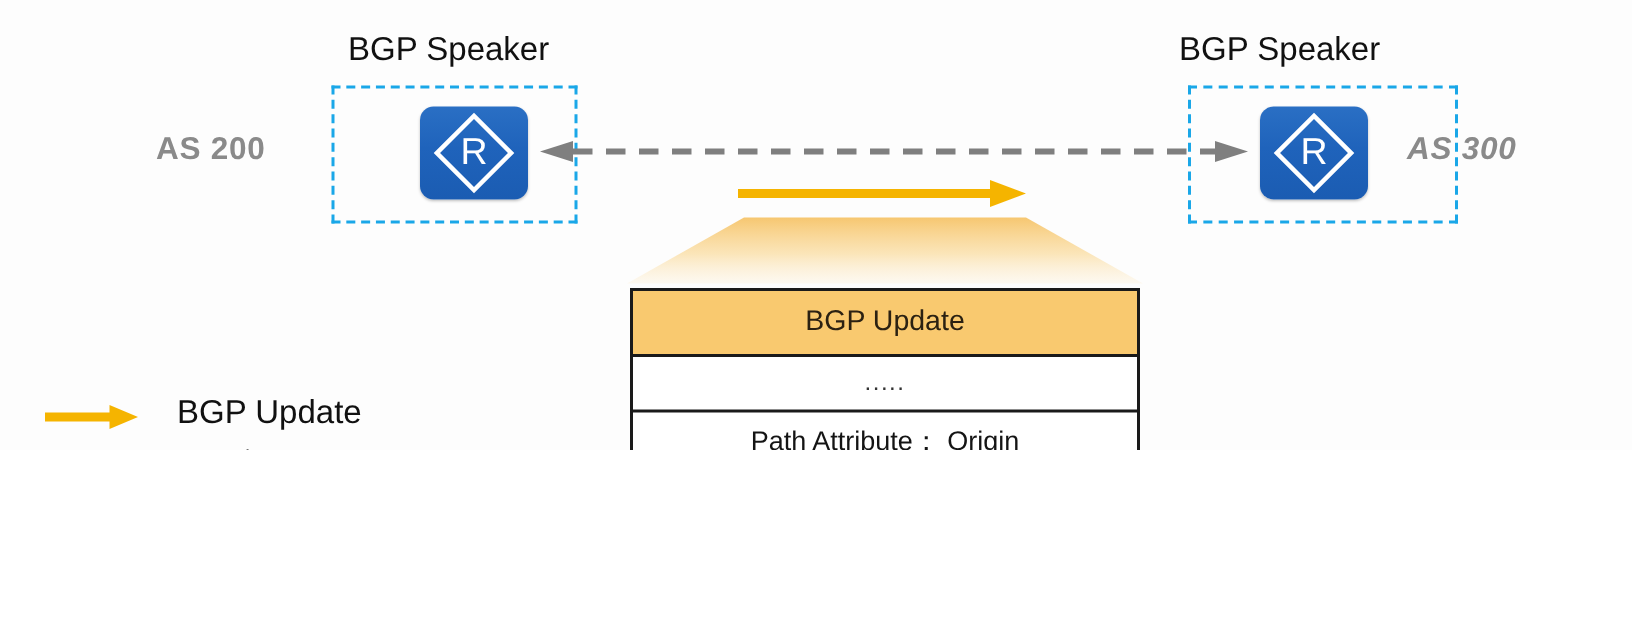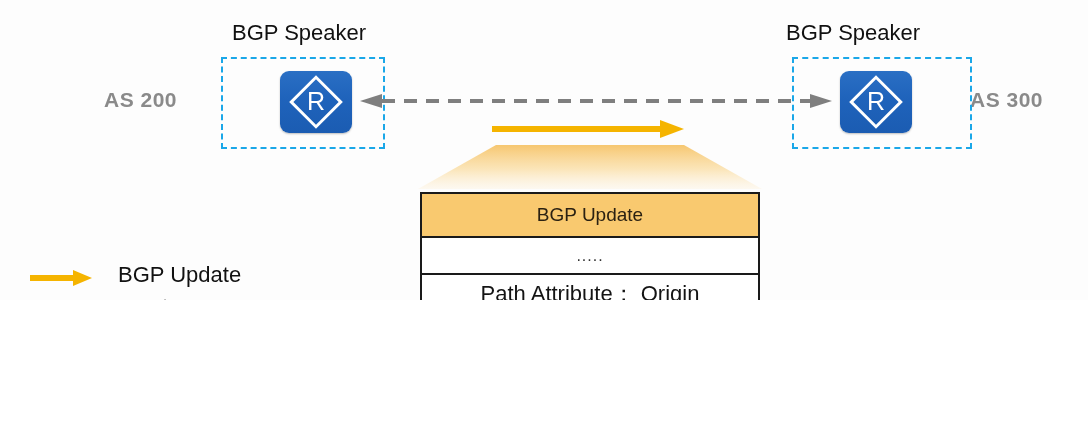--- a/index.html
+++ b/index.html
@@ -19,21 +19,21 @@
   
   .as-label {
     position: absolute;
     font-size: 21px;
     font-weight: bold;
     color: #8a8a8a;
     letter-spacing: 0.5px;
     white-space: nowrap;
   }
   #as-left  { left: 104px; top: 88px; }
-  #as-right { left: 970px; top: 88px; }
+  #as-right { left: 938px; top: 88px; font-style: italic; }
 
   
   .speaker-caption {
     position: absolute;
     font-size: 22px;
     color: #111111;
     white-space: nowrap;
     text-align: center;
   }
   #speaker-left  { left: 232px; top: 20px; }
@@ -122,21 +122,21 @@
     box-sizing: border-box;
     background: #ffffff;
   }
   #packet-table .row {
     height: 37px;
     display: flex;
     align-items: center;
     justify-content: center;
     border-bottom: 2px solid #1a1a1a;
     box-sizing: border-box;
-    font-size: 22px;
+    font-size: 18px;
     color: #141414;
     white-space: nowrap;
   }
   #packet-table .row:last-child { border-bottom: none; }
   #packet-table .header-row {
     background: #f9c96f;
     height: 44px;
     font-size: 19px;
     color: #2b2112;
   }

